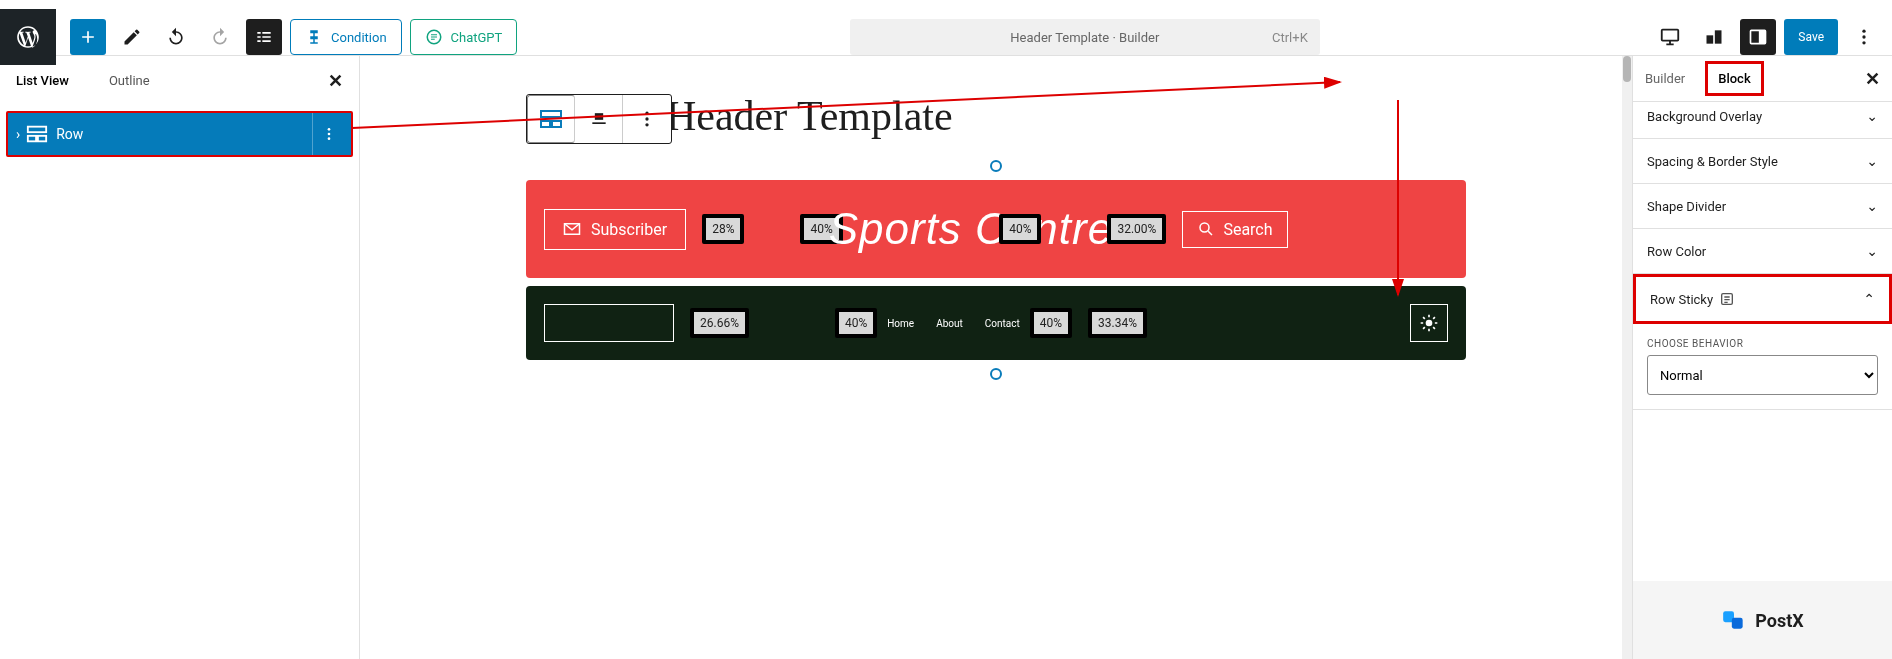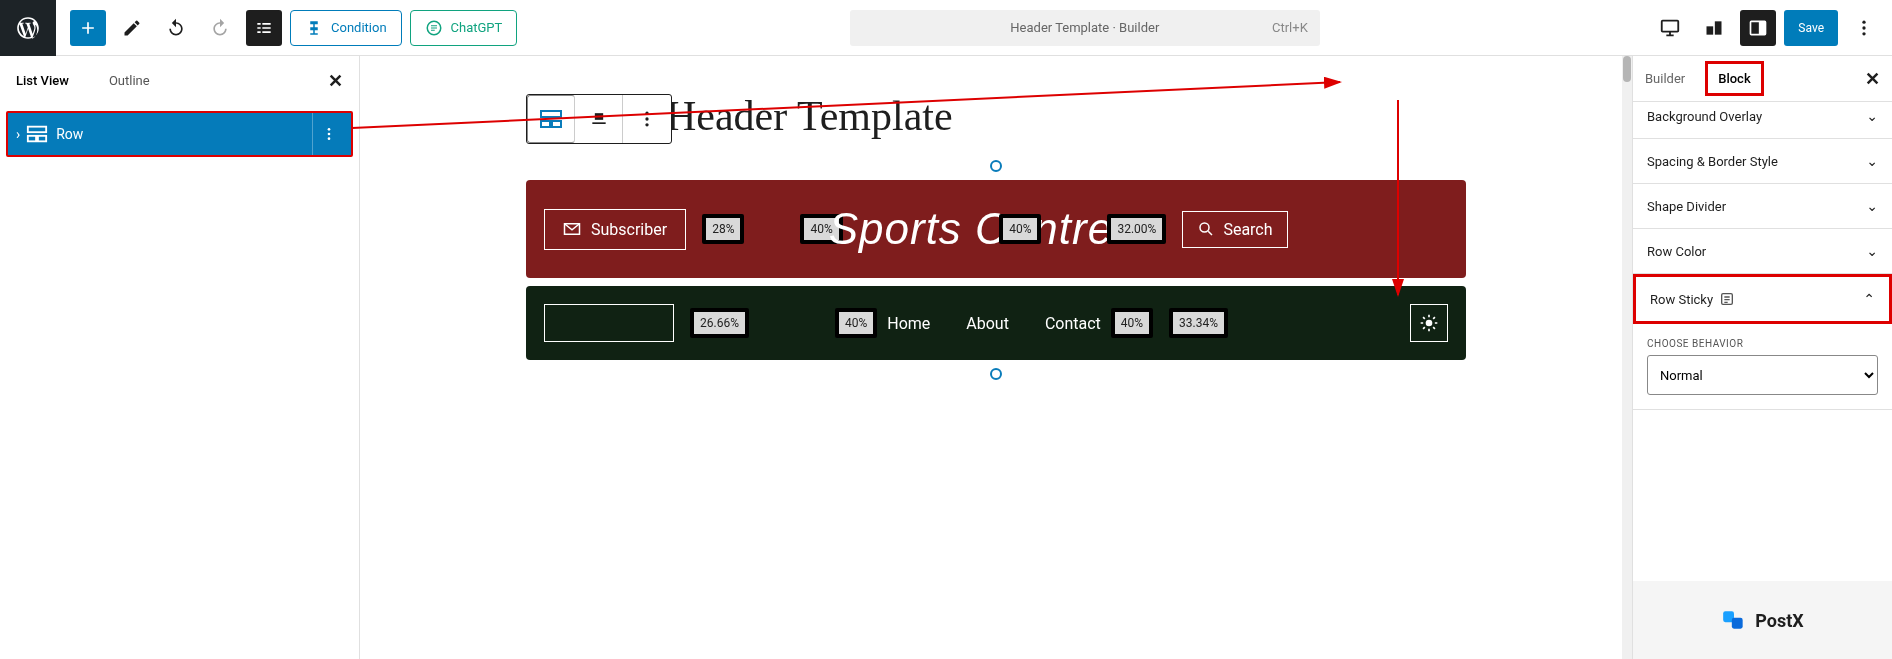--- a/index.html
+++ b/index.html
@@ -1,19 +1,19 @@
 <!DOCTYPE html>
 <html><head>
 <meta charset="utf-8">
 <style>
   *{box-sizing:border-box;margin:0;padding:0;font-family:-apple-system,BlinkMacSystemFont,"Segoe UI",Roboto,Arial,sans-serif}
   body{background:#fff;font-size:14px;color:#1e1e1e;overflow:hidden}
 
   
-  .topbar{display:flex;align-items:center;height:56px;padding:0 10px;gap:8px;border-bottom:1px solid #e0e0e0}
+  .topbar{display:flex;align-items:flex-end;height:56px;padding:0 10px;gap:8px;border-bottom:1px solid #e0e0e0}
   .wp-logo{width:56px;height:56px;background:#1d2327;display:flex;align-items:center;justify-content:center;margin:-10px 6px -10px -10px}
   .wp-logo svg{width:26px;height:26px;fill:#fff}
   .sq-btn{width:36px;height:36px;border-radius:3px;display:flex;align-items:center;justify-content:center;cursor:pointer;border:none;background:transparent}
   .sq-btn.blue{background:#007cba;color:#fff}
   .sq-btn.dark{background:#1e1e1e;color:#fff}
   .tb-icon-btn{width:36px;height:36px;display:flex;align-items:center;justify-content:center;cursor:pointer;background:transparent;border:none;color:#1e1e1e}
   .pill-btn{height:36px;padding:0 14px;border:1px solid #007cba;border-radius:4px;background:#fff;color:#007cba;display:flex;align-items:center;gap:8px;cursor:pointer;font-size:13px}
   .pill-btn.green{border-color:#10a37f;color:#10a37f}
   .doc-title-bar{flex:1;max-width:470px;margin-left:auto;height:36px;background:#f0f0f0;border-radius:3px;display:flex;align-items:center;justify-content:center;position:relative;color:#666;font-size:13px}
   .doc-title-bar .kbd{position:absolute;right:12px;color:#888}
@@ -37,27 +37,27 @@
   .canvas-inner{max-width:940px;margin:0 auto;position:relative}
   .page-title{font-family:Georgia,"Times New Roman",serif;font-size:42px;font-weight:400;margin:6px 0 20px 140px}
   .block-toolbar{position:absolute;top:2px;left:0;display:flex;border:1px solid #1e1e1e;border-radius:3px;background:#fff}
   .block-toolbar .bt{width:48px;height:48px;display:flex;align-items:center;justify-content:center;border-right:1px solid #ccc;cursor:pointer}
   .block-toolbar .bt:last-child{border-right:none}
   .block-toolbar .bt.sel{color:#0a7cba}
 
   .handle-dot{width:12px;height:12px;border:2px solid #0a7cba;border-radius:50%;background:#fff;margin:8px auto}
 
   .hrow{border-radius:4px;padding:24px 18px;display:flex;align-items:center;gap:16px;position:relative;margin:8px 0}
-  .hrow.green{background:#7f1d1d;color:#fff}
+  .hrow.green{background:#ef4444;color:#fff}
   .hrow.dark{background:#102213;color:#fff;padding:18px}
   .subscriber{border:1px solid #fff;padding:10px 18px;display:flex;align-items:center;gap:10px;font-size:16px}
   .srch{border:1px solid #fff;padding:8px 14px;display:flex;align-items:center;gap:8px;font-size:16px}
   .brand{font-family:Impact,"Arial Black",sans-serif;font-size:44px;font-style:italic;letter-spacing:1px;color:#fff;white-space:nowrap}
   .pct{background:#d9d9d9;color:#222;font-size:12px;padding:4px 6px;border-radius:2px;border:4px solid #000000}
-  .nav-links{display:flex;gap:36px;font-size:16px}
+  .nav-links{display:flex;gap:22px;font-size:10px}
   .light-btn{border:1px solid #fff;width:38px;height:38px;display:flex;align-items:center;justify-content:center}
   .dark-box{border:1px solid #fff;width:130px;height:38px}
 
   
   .right-pane{width:260px;border-left:1px solid #e0e0e0;display:flex;flex-direction:column}
   .right-tabs{display:flex;align-items:center;border-bottom:1px solid #e0e0e0;height:46px;padding:0 12px;gap:20px;font-size:13px}
   .right-tabs .rtab{cursor:pointer;color:#666}
   .right-tabs .rtab.active{color:#000;font-weight:500}
   .right-tabs .rtab.boxed{border:3px solid #d00;padding:7px 10px;margin:-2px 0}
   .accordion{border-bottom:1px solid #e0e0e0}

